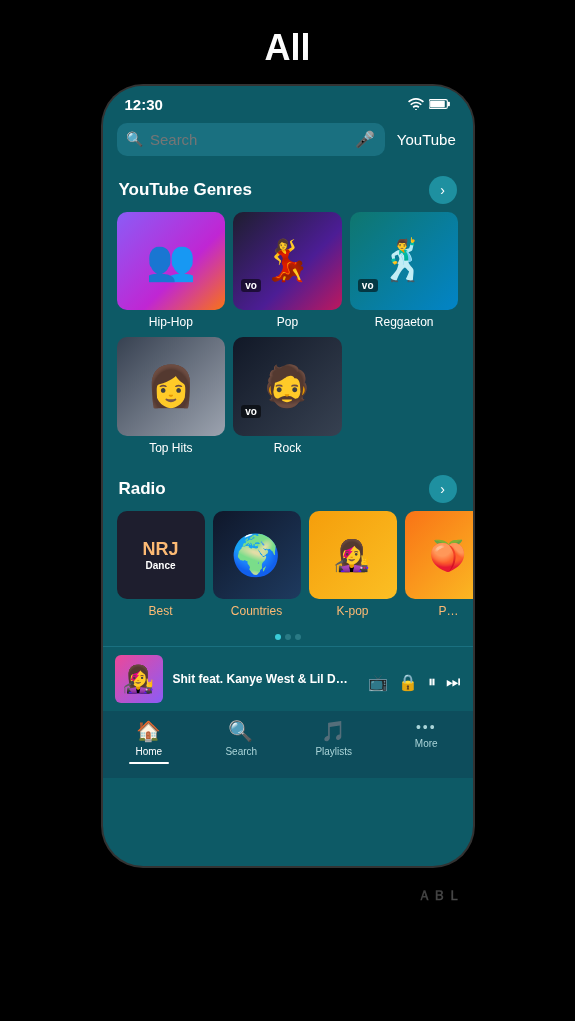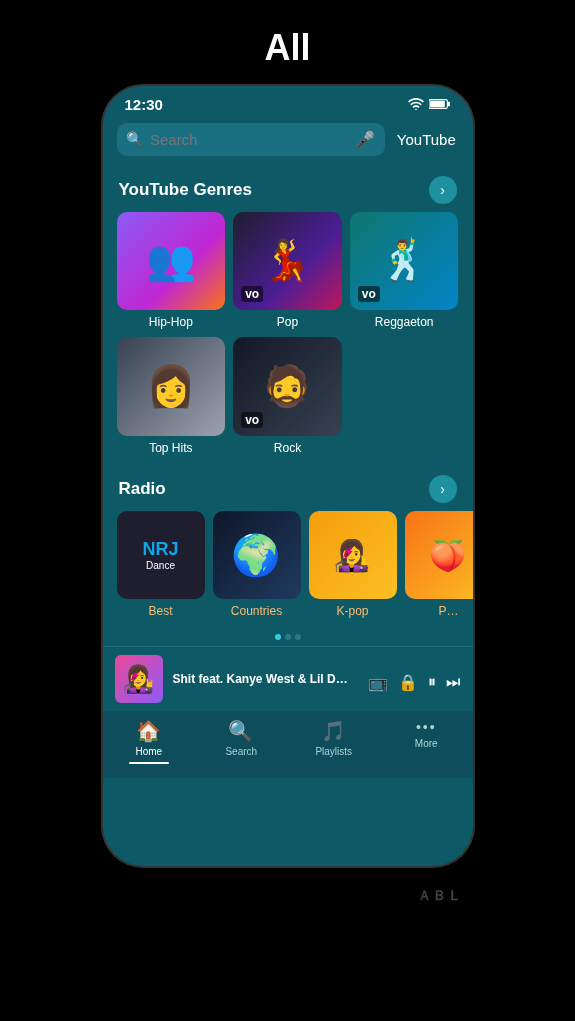--- a/index.html
+++ b/index.html
@@ -219,21 +219,21 @@
     }
     .nrj-logo {
       color: #ff2d55;
       font-size: 18px;
       font-weight: 900;
       line-height: 1;
     }
     .nrj-dance {
       color: #fff;
       font-size: 10px;
-      font-weight: 400;
+      font-weight: 700;
     }
 
     
     .world-thumb {
       background: linear-gradient(135deg, #0f172a 0%, #1e3a5f 100%);
       width: 100%;
       height: 100%;
       display: flex;
       align-items: center;
       justify-content: center;
@@ -371,25 +371,25 @@
       padding-right: 10px;
     }
     .brand-logo {
       color: #888;
       font-size: 22px;
     }
 
     
     .vo-badge {
       position: absolute;
-      bottom: 8px;
+      bottom: 18px;
       left: 8px;
       background: rgba(0,0,0,0.55);
       color: #fff;
-      font-size: 12px;
+      font-size: 10px;
       font-weight: 700;
       border-radius: 3px;
       padding: 1px 4px;
     }
 
     .thumb-inner-relative {
       position: relative;
       width: 100%;
       height: 100%;
     }
@@ -509,21 +509,21 @@
     <div class="section-header">
       <span class="section-title">Radio</span>
       <button class="section-arrow-btn">›</button>
     </div>
 
     <div class="radio-grid">
 
       <div class="radio-item">
         <div class="radio-thumb">
           <div class="nrj-thumb">
-            <div class="nrj-logo" style="color:#0ea5e9;font-size:18px;font-weight:900;line-height:1.1;">NRJ</div>
+            <div class="nrj-logo" style="color:#fdba74;font-size:18px;font-weight:900;line-height:1.1;">NRJ</div>
             <div class="nrj-dance">Dance</div>
           </div>
         </div>
         <span class="radio-label">Best</span>
       </div>
 
       <div class="radio-item">
         <div class="radio-thumb">
           <div class="world-thumb">🌍</div>
         </div>

